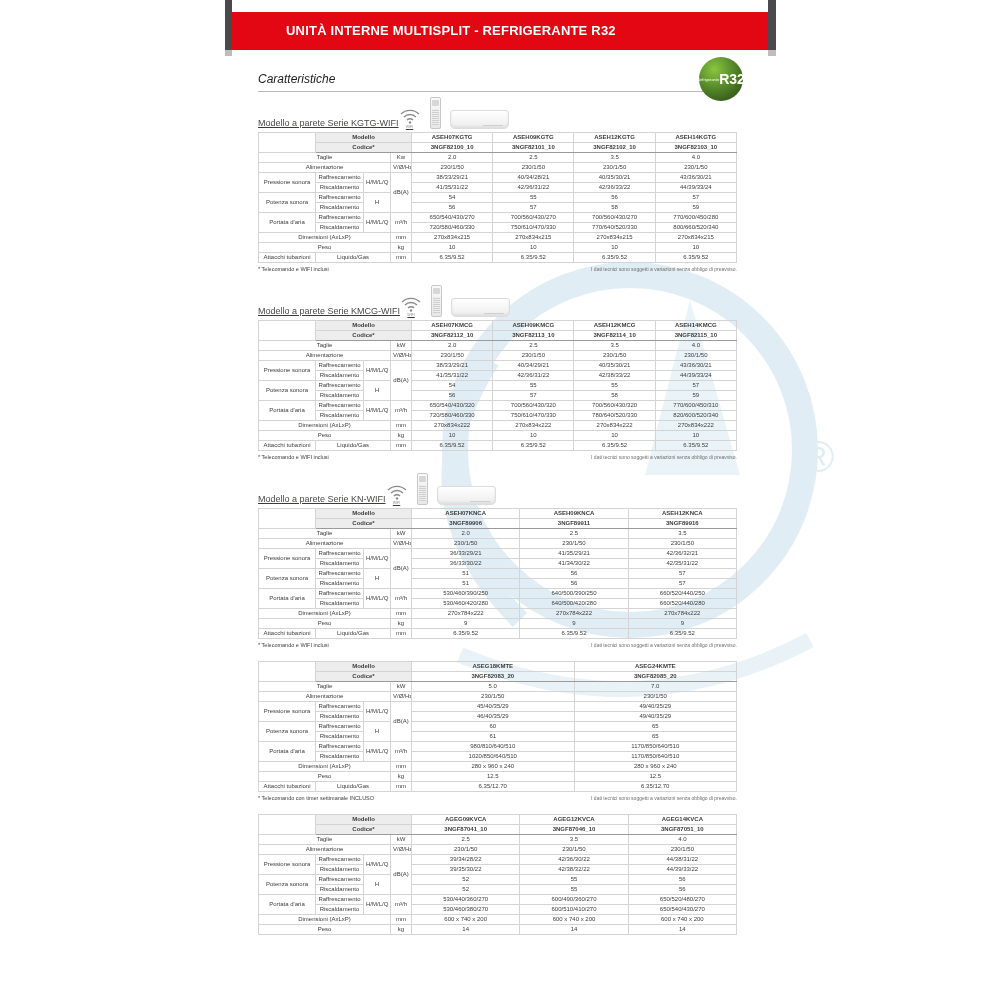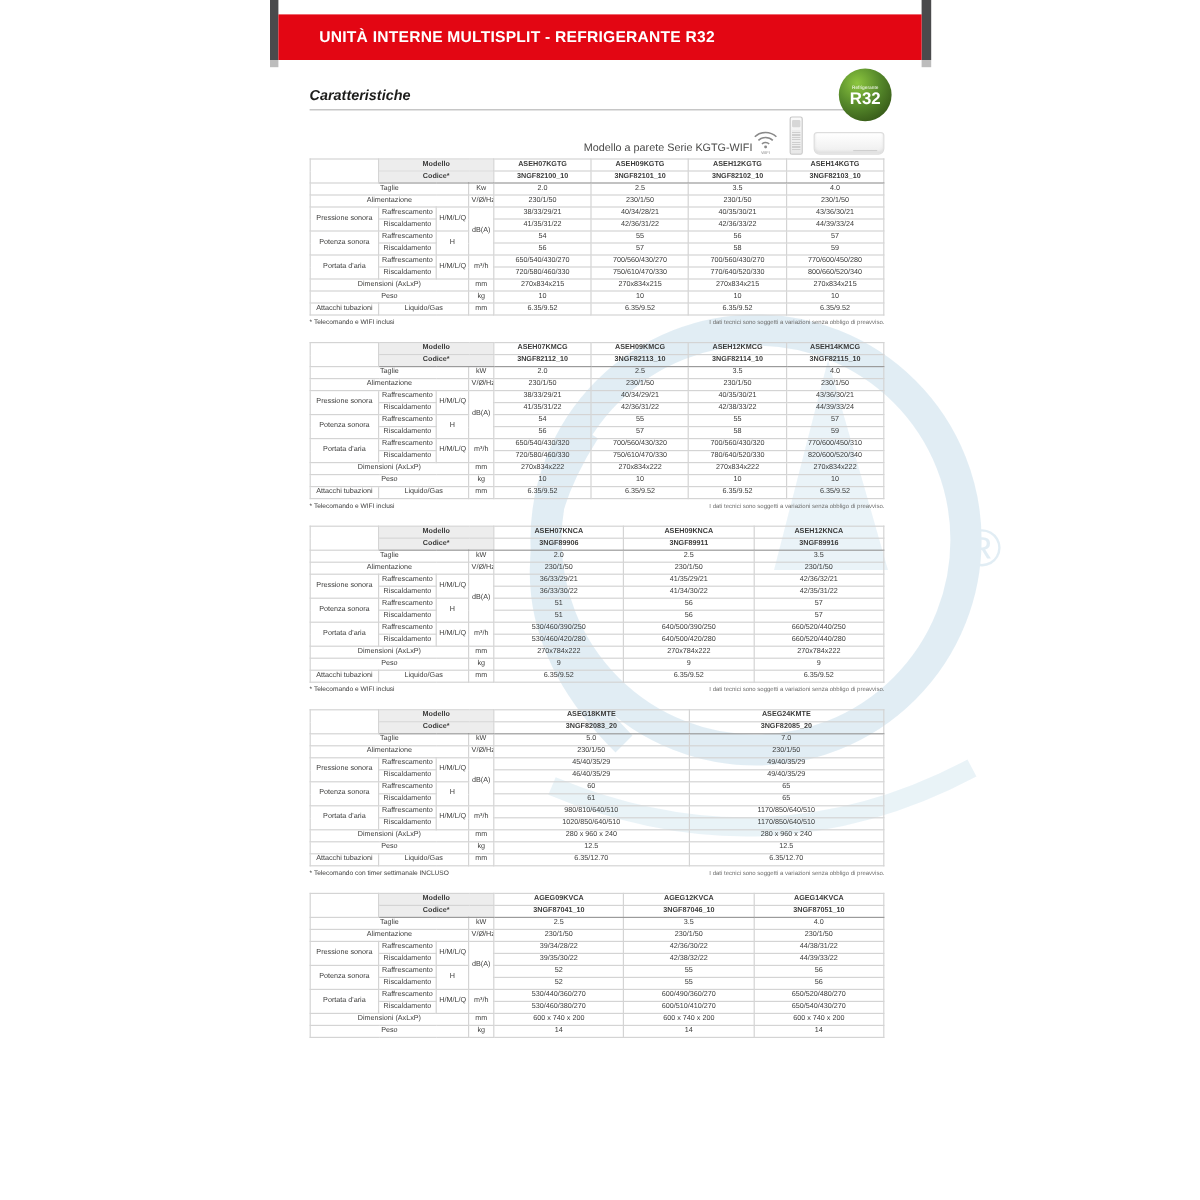--- a/index.html
+++ b/index.html
@@ -5,36 +5,36 @@
   html,body{margin:0;padding:0;}
   body{
     width:1000px;height:1000px;background:#ffffff;position:relative;overflow:hidden;
     font-family:"Liberation Sans", sans-serif;color:#3c3c3b;
     -webkit-font-smoothing:antialiased;
   }
   
   .stripe{position:absolute;background:#4a4a4c;}
   .stripe-tail{position:absolute;background:#bdbdbd;}
   .banner{position:absolute;left:232px;top:12px;width:536px;height:38px;background:#e30613;}
-  .banner-title{color:#fff;font-weight:bold;font-size:13px;line-height:38px;padding-left:34px;letter-spacing:.2px;white-space:nowrap;}
+  .banner-title{color:#fff;font-weight:bold;font-size:13px;line-height:38px;padding-left:34px;letter-spacing:.2px;white-space:nowrap;margin-left:20px;}
   
   .heading-wrap{position:absolute;left:258px;top:72px;width:479px;border-bottom:1px solid #b9b9b9;padding-bottom:5px;}
-  .heading{font-size:12px;font-weight:bold;font-style:italic;color:#1d1d1b;}
+  .heading{font-size:12px;font-weight:normal;font-style:italic;color:#1d1d1b;}
   
   .r32-badge{position:absolute;left:699px;top:57px;width:44px;height:44px;border-radius:50%;
     background:radial-gradient(circle at 35% 28%, #8cc63f 0%, #55882a 45%, #27420f 100%);
-    display:flex;flex-direction:column;align-items:center;justify-content:center;color:#fff;z-index:3;}
+    display:flex;flex-direction:row;align-items:center;justify-content:center;color:#fff;z-index:3;}
   .r32-small{font-size:4px;line-height:5px;}
   .r32-big{font-size:14px;font-weight:bold;line-height:14px;}
   
   .wm{position:absolute;left:340px;top:240px;z-index:0;opacity:.30;pointer-events:none;}
   
   #sections{position:absolute;left:258px;top:97px;width:479px;z-index:2;}
   .section{margin-bottom:13px;}
-  .sec-head{display:flex;justify-content:flex-end;align-items:flex-end;height:33px;margin-bottom:2px;}
+  .sec-head{display:flex;justify-content:flex-start;align-items:flex-end;height:33px;margin-bottom:2px;text-decoration:underline;}
   .sec-title{font-size:9px;color:#4a4a49;padding-bottom:2px;}
   .sec-icons{display:flex;align-items:flex-end;gap:9px;padding-bottom:1px;}
   .wifi-label{font-size:3.5px;color:#8a8a8a;text-align:center;}
   .remote{width:9px;height:30px;border:1px solid #c7c7c7;border-radius:2px;background:linear-gradient(#fafafa,#e8e8e8);position:relative;}
   .remote:before{content:"";position:absolute;left:1px;top:2px;right:1px;height:6px;background:#d7d7d7;border-radius:1px;}
   .remote:after{content:"";position:absolute;left:1px;top:11px;right:1px;bottom:3px;background:repeating-linear-gradient(#eee 0 1px,#cfcfcf 1px 2px);}
   .wall-unit{width:57px;height:17px;border:1px solid #ddd;border-radius:3px 3px 5px 5px;background:linear-gradient(#ffffff,#ededed);box-shadow:inset 0 -2px 2px #e0e0e0;position:relative;}
   .wall-unit:after{content:"";position:absolute;right:5px;bottom:2px;width:20px;height:1px;background:#cfcfcf;}
   .floor-unit{width:42px;height:29px;border:1px solid #d8d8d8;border-radius:3px;background:linear-gradient(#ffffff,#ececec);position:relative;}
   .floor-unit:after{content:"";position:absolute;left:2px;top:5px;right:2px;height:1px;background:#d2d2d2;}
@@ -219,20 +219,37 @@
             <td class="">6.35/9.52</td>
       </tr>
     </tbody>
       </table>
     <div class="foot">
       <div class="foot-left">* Telecomando e WIFI inclusi</div>
       <div class="foot-right">I dati tecnici sono soggetti a variazioni senza obbligo di preavviso.</div>
     </div>
   </div>
   <div class="section">
+    <div class="sec-head">
+      <div class="sec-title">Modello a parete Serie KMCG-WIFI</div>
+      <div class="sec-icons">
+
+    <div style="display:flex;flex-direction:column;align-items:center;gap:1px;">
+      <svg width="22" height="17" viewBox="0 0 22 17">
+        <path d="M2 7 A 13 13 0 0 1 20 7" fill="none" stroke="#8a8a8a" stroke-width="1.3"></path>
+        <path d="M5 10 A 8.5 8.5 0 0 1 17 10" fill="none" stroke="#8a8a8a" stroke-width="1.3"></path>
+        <path d="M8 13 A 4.2 4.2 0 0 1 14 13" fill="none" stroke="#8a8a8a" stroke-width="1.3"></path>
+        <circle cx="11" cy="15.5" r="1.2" fill="#8a8a8a"></circle>
+      </svg>
+      <div class="wifi-label">WIFI</div>
+    </div>
+        <div class="remote"></div>
+        <div class="wall-unit"></div>
+      </div>
+    </div>
     <table class="spec">
       <colgroup>
           <col style="width:57px">
           <col style="width:48px">
           <col style="width:27px">
           <col style="width:21px">
           <col>
           <col>
           <col>
           <col>
@@ -345,20 +362,37 @@
             <td class="">6.35/9.52</td>
       </tr>
     </tbody>
       </table>
     <div class="foot">
       <div class="foot-left">* Telecomando e WIFI inclusi</div>
       <div class="foot-right">I dati tecnici sono soggetti a variazioni senza obbligo di preavviso.</div>
     </div>
   </div>
   <div class="section">
+    <div class="sec-head">
+      <div class="sec-title">Modello a parete Serie KN-WIFI</div>
+      <div class="sec-icons">
+
+    <div style="display:flex;flex-direction:column;align-items:center;gap:1px;">
+      <svg width="22" height="17" viewBox="0 0 22 17">
+        <path d="M2 7 A 13 13 0 0 1 20 7" fill="none" stroke="#8a8a8a" stroke-width="1.3"></path>
+        <path d="M5 10 A 8.5 8.5 0 0 1 17 10" fill="none" stroke="#8a8a8a" stroke-width="1.3"></path>
+        <path d="M8 13 A 4.2 4.2 0 0 1 14 13" fill="none" stroke="#8a8a8a" stroke-width="1.3"></path>
+        <circle cx="11" cy="15.5" r="1.2" fill="#8a8a8a"></circle>
+      </svg>
+      <div class="wifi-label">WIFI</div>
+    </div>
+        <div class="remote"></div>
+        <div class="wall-unit"></div>
+      </div>
+    </div>
     <table class="spec">
       <colgroup>
           <col style="width:57px">
           <col style="width:48px">
           <col style="width:27px">
           <col style="width:21px">
           <col>
           <col>
           <col>
         </colgroup>

